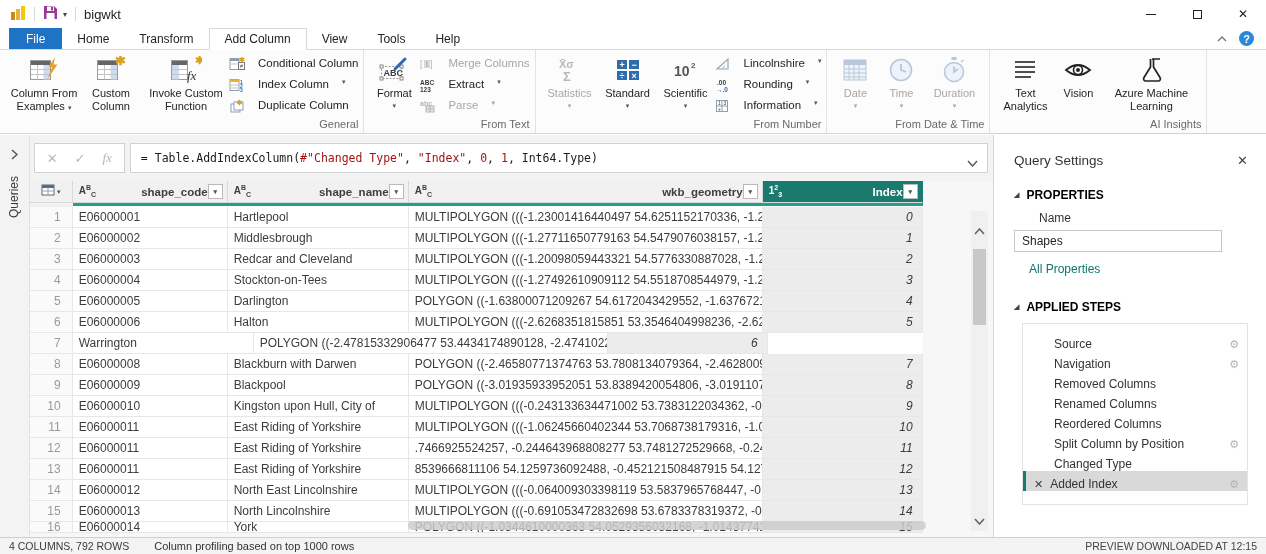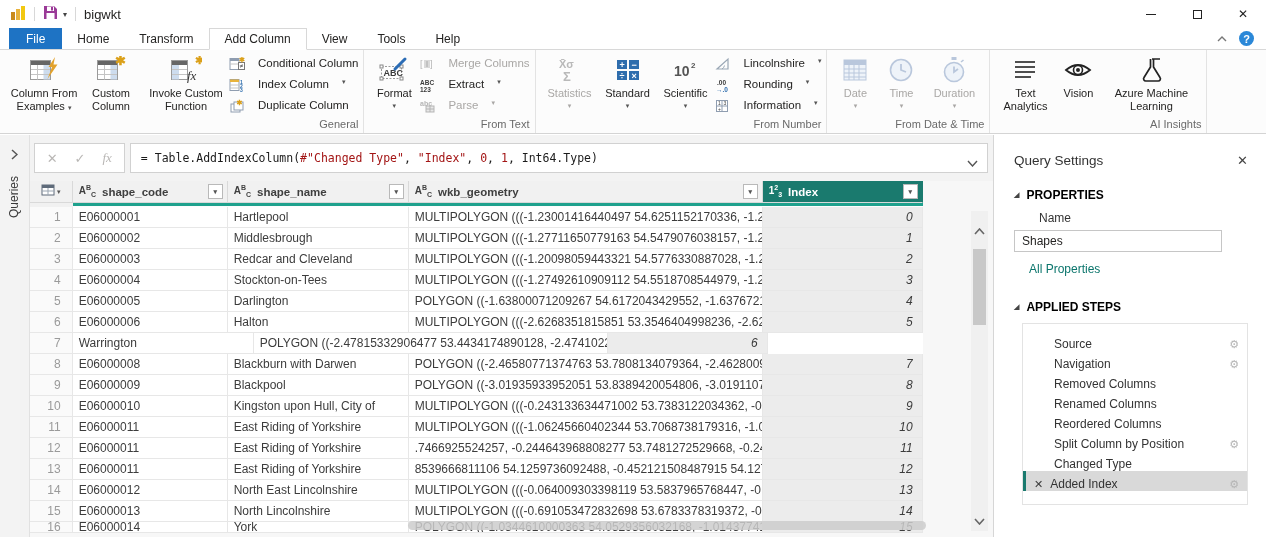--- a/index.html
+++ b/index.html
@@ -59,21 +59,21 @@
   .formula-chevron { position:absolute; right:9px; top:12px; }
 
   
   .grid { position:relative; flex:1; overflow:hidden; background:#f7f7f7; }
   .grid-header { display:flex; height:22px; }
   .gh-corner { width:43px; background:#f1f1f1; border-right:1px solid #d9d9d9; border-bottom:1px solid #d9d9d9; display:flex; align-items:center; justify-content:center; gap:2px; flex:none; }
   .gh-cell { background:#f1f1f1; border-right:1px solid #d9d9d9; border-bottom:1px solid #d9d9d9; display:flex; align-items:center; padding:0 4px 0 6px; font-weight:bold; color:#3f3f3f; font-size:11.5px; flex:none; }
   .gh-cell.sel { background:#1a7a6e; color:#fff; border-right-color:#1a7a6e; }
   .tg { font-size:10px; font-weight:bold; margin-right:6px; letter-spacing:0; }
   .tg sup { font-size:7px; } .tg sub { font-size:7px; }
-  .gh-name { flex:1; overflow:hidden; white-space:nowrap; }
+  .gh-name { flex:1; overflow:hidden; white-space:nowrap;text-align:right; }
   .filter-btn { width:15px; height:15px; background:#fff; border:1px solid #b9b9b9; display:flex; align-items:center; justify-content:center; font-size:7px; color:#555; flex:none; }
   .quality-row { display:flex; height:4px; background:#f7f7f7; }
   .q-seg { border-top:3px solid #1fa18d; background:#fdfdfd; flex:none; }
   .q-corner { width:43px; background:#f1f1f1; flex:none; }
   .grid-row { display:flex; height:21px; background:#fff; width:893px; }
   .grid-row.partial { height:11px; overflow:hidden; }
   .cell { border-right:1px solid #e7e7e7; border-bottom:1px solid #e7e7e7; display:flex; align-items:center; padding:0 6px; font-size:12px; color:#3c3c3c; white-space:nowrap; overflow:hidden; flex:none; }
   .cell-num { justify-content:flex-end; padding-right:11px; color:#9a9a9a; background:#fafafa; }
   .cell-index { justify-content:flex-end; font-style:italic; background:#ececec; padding-right:9px; }
   .c0{width:43px}.c1{width:155px}.c2{width:181px}.c3{width:354px}.c4{width:160px}
@@ -688,13 +688,18 @@
           </div>
           <div class="step selected">
             <span class="x-del">✕</span>
             <span>Added Index</span>
             <span class="gear">⚙</span>
           </div>
         </div>
     </div>
   </div>
 
+  <div class="statusbar">
+    <span class="sb-counts">4 COLUMNS, 792 ROWS</span>
+    <span class="sb-prof">Column profiling based on top 1000 rows</span>
+    <span class="sb-right">PREVIEW DOWNLOADED AT 12:15</span>
+  </div>
 </div>
 
 </body></html>

